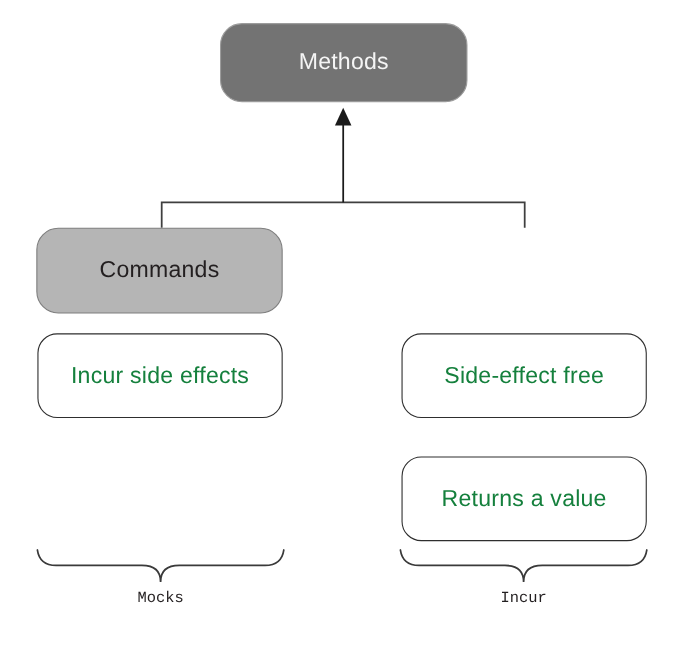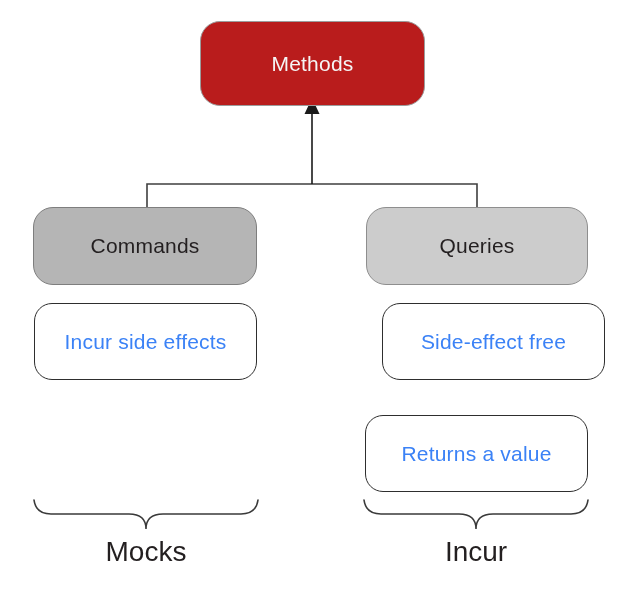--- a/index.html
+++ b/index.html
@@ -28,22 +28,22 @@
     box-sizing: border-box;
     display: flex;
     align-items: center;
     justify-content: center;
     font-size: 21px;
     text-align: center;
     letter-spacing: 0.2px;
   }
   .node-root {
     left: 200px; top: 21px;
-    width: 225px; height: 85px;
-    background: #b91c1c;
+    width: 225px; height: 72px;
+    background: #737373;
     border: 1px solid #9c9c9c;
     border-radius: 20px;
     color: #f5f5f5;
   }
   .node-commands {
     left: 33px; top: 207px;
     width: 224px; height: 78px;
     background: #b5b5b5;
     border: 1.5px solid #7e7e7e;
     border-radius: 20px;
@@ -54,34 +54,35 @@
     width: 222px; height: 78px;
     background: #cccccc;
     border: 1.5px solid #8e8e8e;
     border-radius: 20px;
     color: #231f20;
   }
   .leaf {
     background: #ffffff;
     border: 1.5px solid #2e2e2e;
     border-radius: 18px;
-    color: #3b82f6;
+    color: #15803d;
     width: 223px; height: 77px;
   }
   .leaf-l1 { left: 34px;  top: 303px; }
   .leaf-l2 { left: 34px;  top: 407px; }
-  .leaf-r1 { left: 365px; top: 303px; margin-left: 17px; }
+  .leaf-r1 { left: 365px; top: 303px; }
   .leaf-r2 { left: 365px; top: 415px; }
   .group-label {
     position: absolute;
     top: 536px;
     width: 224px;
     text-align: center;
-    font-size: 28px;
+    font-size: 14px;
     color: #231f20;
+    font-family: Liberation Mono, monospace;
   }
   .group-label-left  { left: 34px; }
   .group-label-right { left: 364px; }
 </style>
 </head>
 <body>
 
 <div class="canvas">
 
   <svg class="overlay" width="620" height="597" viewBox="0 0 620 597" xmlns="http://www.w3.org/2000/svg">
@@ -97,23 +98,20 @@
     <path transform="translate(364,500)" d="M0,0 Q2,14 17,14 L95,14 Q112,14 112,29 Q112,14 129,14 L207,14 Q222,14 224,0" fill="none" stroke="#3a3a3a" stroke-width="1.6" stroke-linecap="round"></path>
   </svg>
 
   <div class="node node-root">
     <span>Methods</span>
   </div>
 
   <div class="node node-commands">
     <span>Commands</span>
   </div>
-  <div class="node node-queries">
-    <span>Queries</span>
-  </div>
 
   <div class="node leaf leaf-l1">
     <span>Incur side effects</span>
   </div>
 
   <div class="node leaf leaf-r1">
     <span>Side-effect free</span>
   </div>
   <div class="node leaf leaf-r2">
     <span>Returns a value</span>

